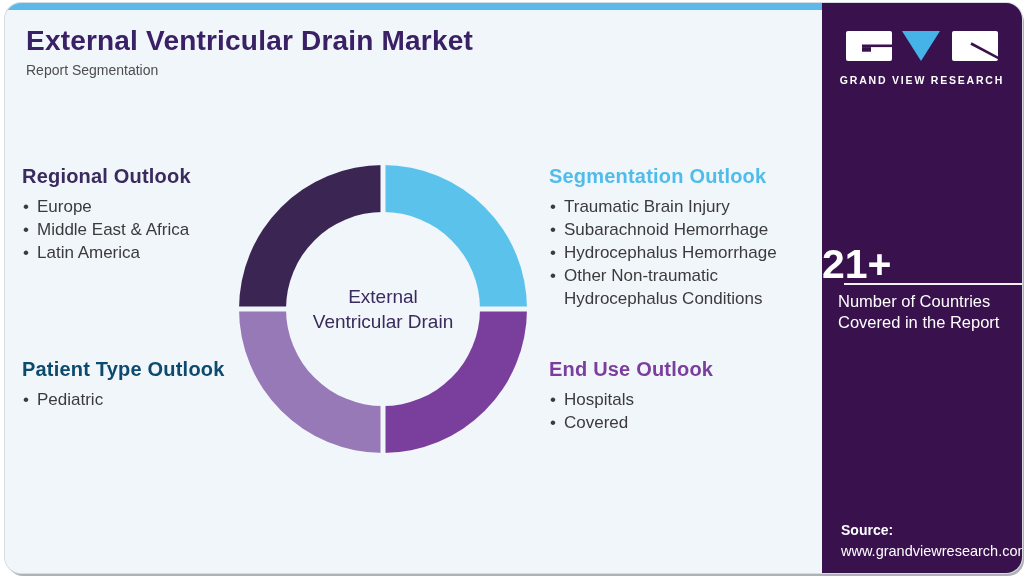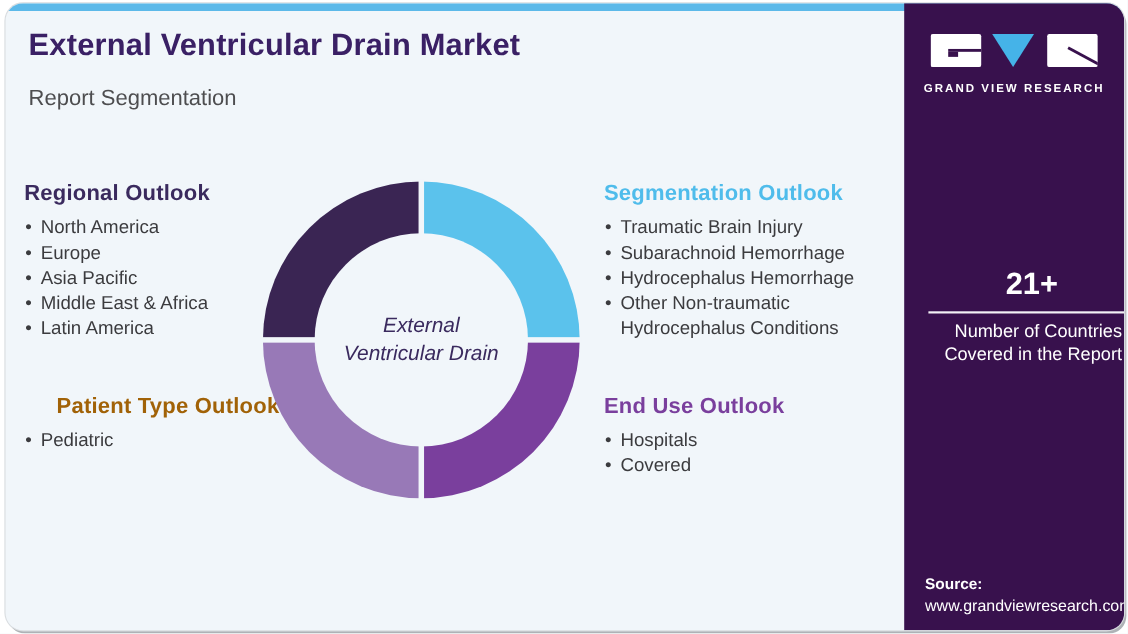--- a/index.html
+++ b/index.html
@@ -11,92 +11,90 @@
   .card{
     position:absolute;left:5px;top:3px;right:3px;bottom:3px;
     background:#F1F6FA;border-radius:16px;overflow:hidden;
     box-shadow:0 0 0 1px #D8DCDF, 2px 3px 0 #AEB2B6;
   }
   .topbar{position:absolute;top:0;left:0;right:0;height:7px;background:#5CB9E9;}
 
   
   .header{position:absolute;left:21px;top:22px;}
   .title{font-size:28px;font-weight:bold;color:#3A2065;letter-spacing:0.2px;}
-  .subtitle{font-size:20px;color:#4D4D4F;margin-top:21px;}
+  .subtitle{font-size:14px;color:#4D4D4F;margin-top:5px;}
 
   
   .section{position:absolute;}
   .section h3{margin:0 0 7px 0;font-size:20px;font-weight:bold;letter-spacing:0.2px;}
   .section ul{margin:0;padding:0;list-style:none;}
   .section li{
     position:relative;font-size:17px;line-height:23px;color:#3B3B3E;
     padding-left:15px;
   }
   .section li::before{content:"\2022";position:absolute;left:1px;top:0;color:#3B3B3E;}
   .sec-regional{left:17px;top:162px;width:232px;}
   .sec-application{left:544px;top:162px;width:252px;}
   .sec-patient{left:17px;top:355px;width:232px;}
   .sec-enduse{left:544px;top:355px;width:252px;}
   .c-dark{color:#3A2A5E;}
   .c-blue{color:#4FBCEB;}
-  .c-lilac{color:#a16207;text-align:right;}
+  .c-lilac{color:#0c4a6e;}
   .c-purple{color:#7A3F9D;}
 
   
   .donut{
     position:absolute;left:234px;top:162px;width:288px;height:288px;border-radius:50%;
     background:conic-gradient(#5BC2EC 0deg 90deg, #7A3F9D 90deg 180deg,
                               #9879B7 180deg 270deg, #3A2553 270deg 360deg);
   }
   .gap-v{position:absolute;left:50%;top:-2px;bottom:-2px;width:5px;transform:translateX(-50%);background:#F1F6FA;}
   .gap-h{position:absolute;top:50%;left:-2px;right:-2px;height:5px;transform:translateY(-50%);background:#F1F6FA;}
   .hole{
     position:absolute;left:50%;top:50%;width:194px;height:194px;transform:translate(-50%,-50%);
-    border-radius:50%;background:#F1F6FA;display:flex;align-items:center;justify-content:center;font-style:italic;
+    border-radius:50%;background:#F1F6FA;display:flex;align-items:center;justify-content:center;
   }
   .hole-text{font-size:19px;line-height:25px;color:#3A2A5E;text-align:center;}
 
   
   .sidebar{
     position:absolute;top:0;right:0;bottom:0;width:200px;background:#38114D;
     border-radius:0 12px 12px 0;z-index:2;
   }
   .logo{position:absolute;top:25px;left:0;right:0;text-align:center;}
   .logo-name{
     margin-top:6px;font-size:10.5px;font-weight:bold;color:#ffffff;letter-spacing:1.8px;
     white-space:nowrap;
   }
   .stat{position:absolute;top:241px;left:0;right:0;}
-  .stat-value{font-size:28px;font-weight:bold;color:#ffffff;text-align:center;line-height:1;margin-left:32px;}
+  .stat-value{font-size:41px;font-weight:bold;color:#ffffff;line-height:1;}
   .stat-line{position:absolute;top:39px;left:22px;right:0;height:2px;background:#F3F1F5;}
   .stat-label{
-    position:absolute;top:47px;left:6px;right:2px;text-align:right;
+    position:absolute;top:47px;left:16px;right:2px;text-align:left;
     font-size:16.5px;line-height:21px;color:#ffffff;
   }
   .source{position:absolute;left:19px;bottom:14px;color:#ffffff;}
   .source-label{font-size:14px;font-weight:bold;}
   .source-url{font-size:14.5px;margin-top:5px;}
 </style>
 </head>
 <body>
 
 <div class="card">
   <div class="topbar"></div>
 
   <div class="header">
     <div class="title">External Ventricular Drain Market</div>
     <div class="subtitle">Report Segmentation</div>
   </div>
 
   <div class="section sec-regional">
     <h3 class="c-dark">Regional Outlook</h3>
     <ul>
-      <li>North America</li>
       <li>Europe</li>
-      <li>Asia Pacific</li>
       <li>Middle East &amp; Africa</li>
       <li>Latin America</li>
     </ul>
   </div>
 
   <div class="section sec-application">
     <h3 class="c-blue">Segmentation Outlook</h3>
     <ul>
       <li>Traumatic Brain Injury</li>
       <li>Subarachnoid Hemorrhage</li>

